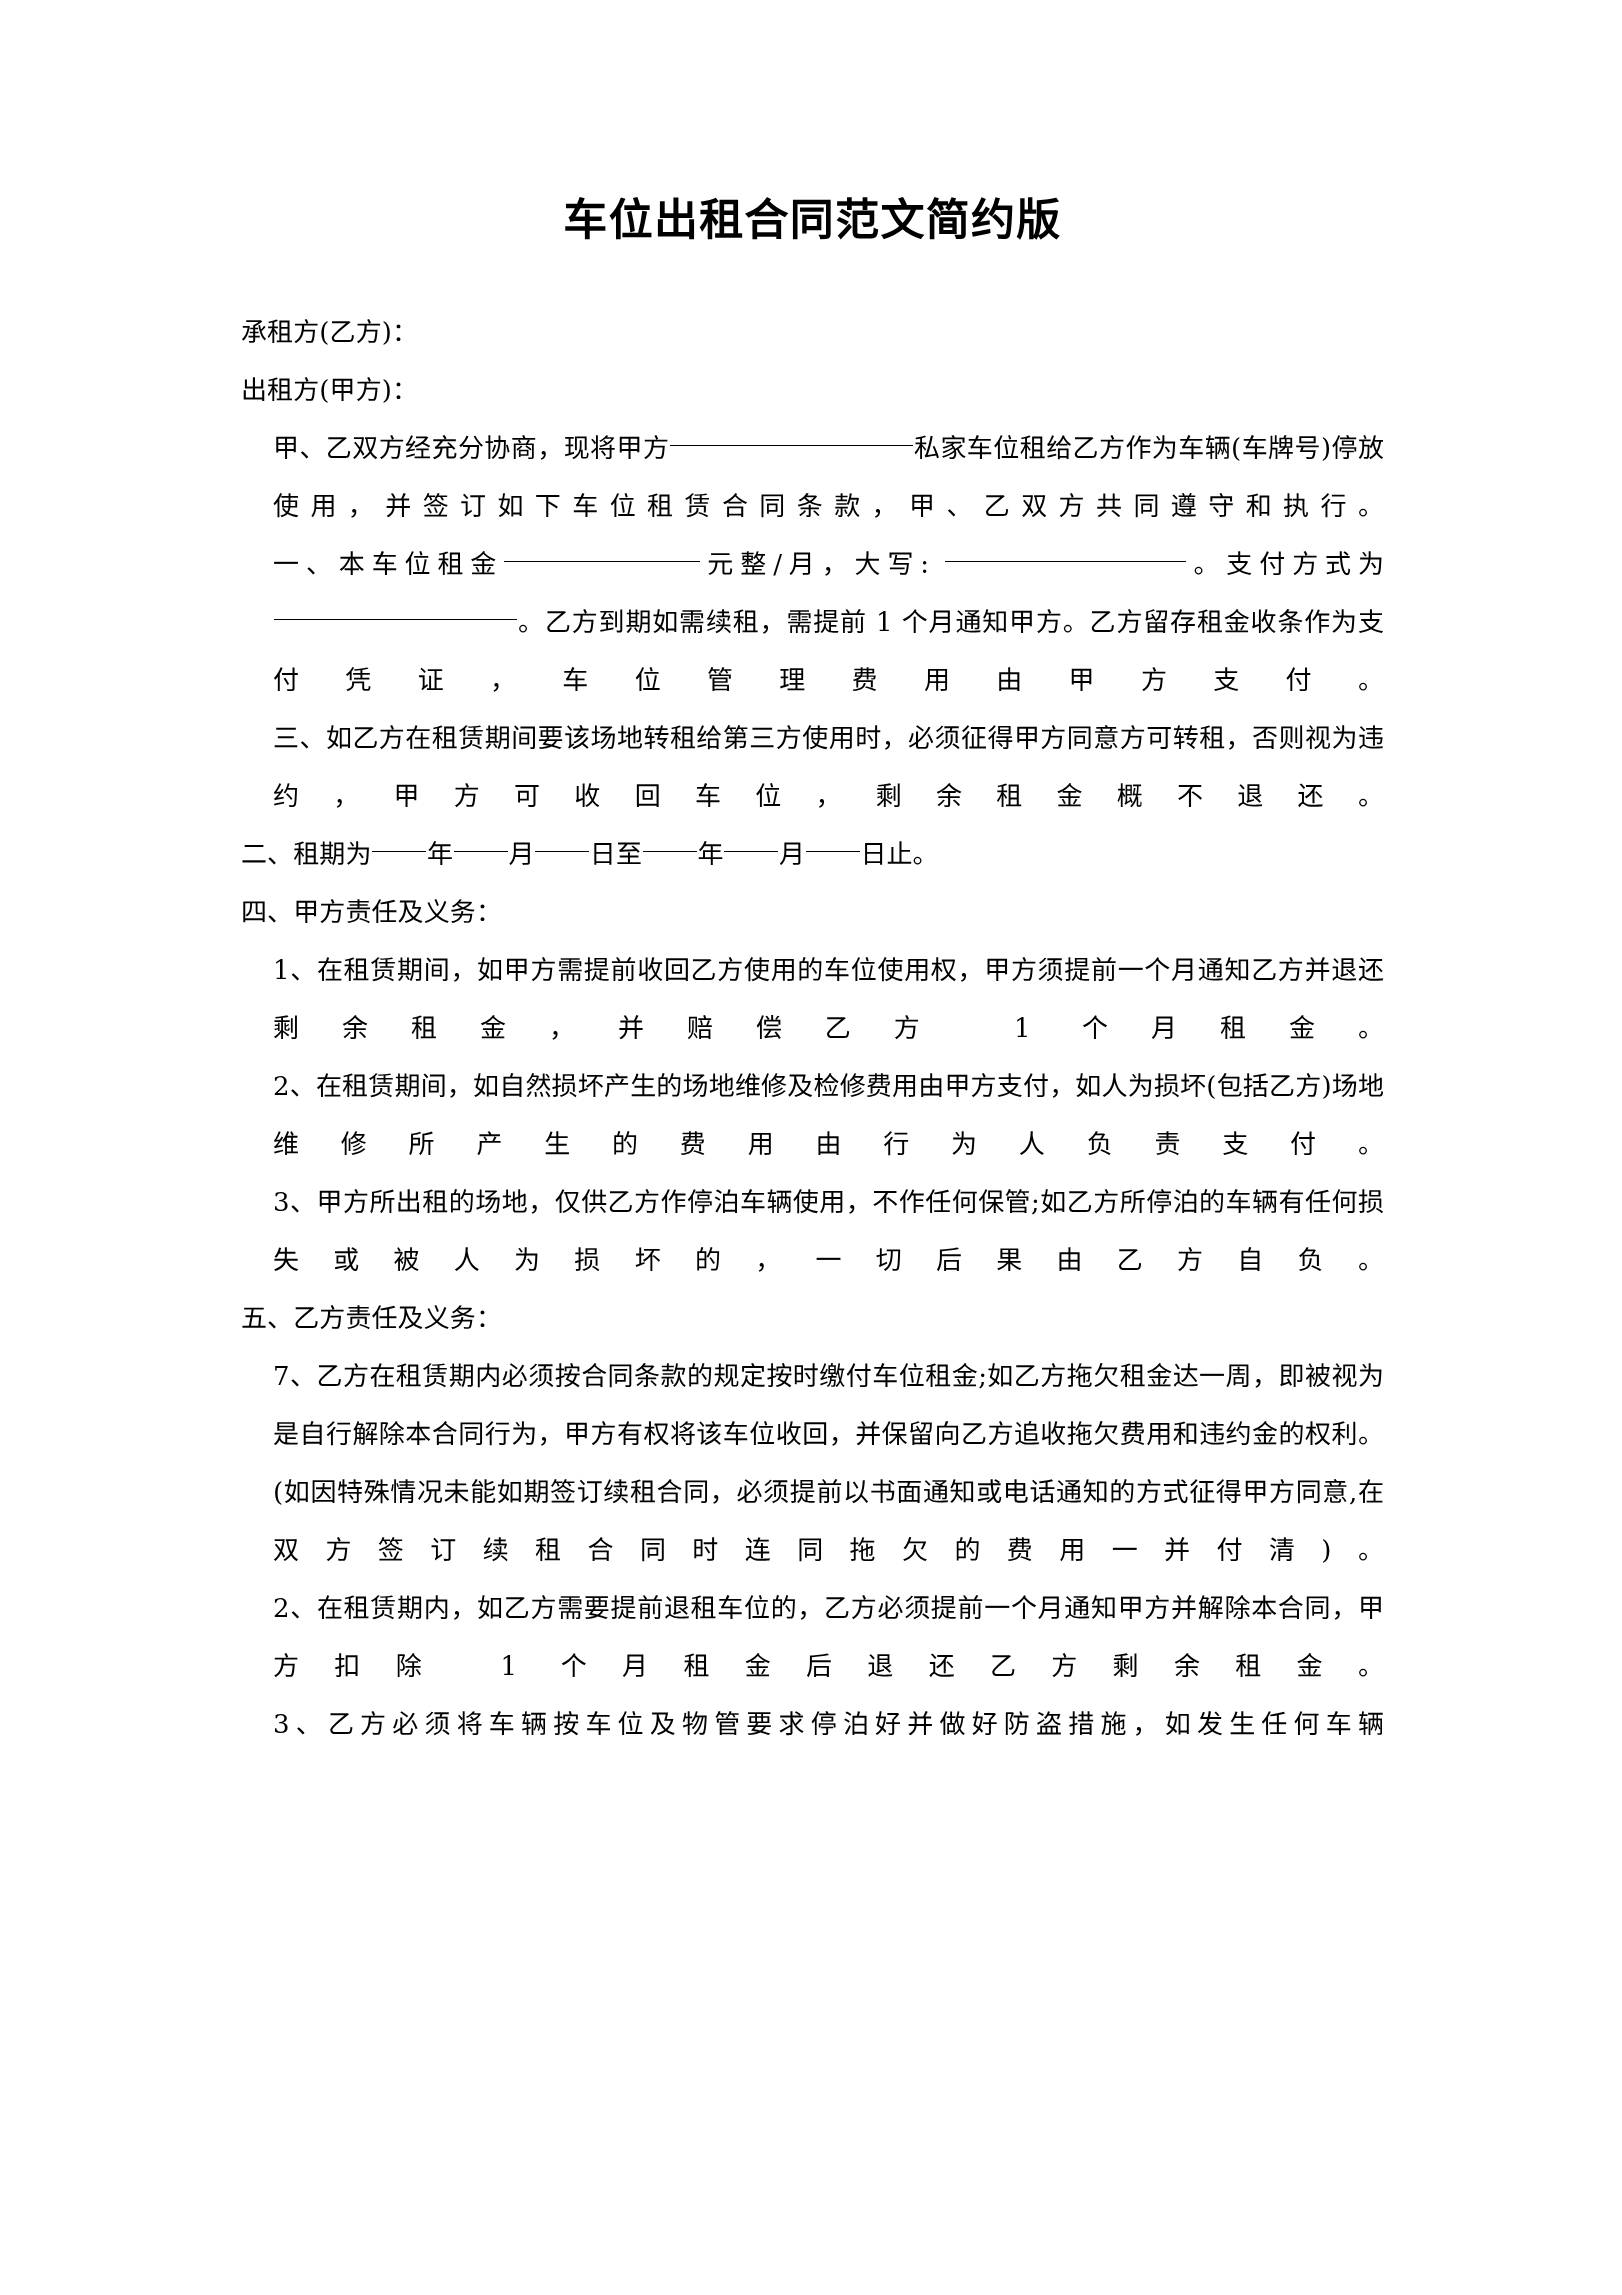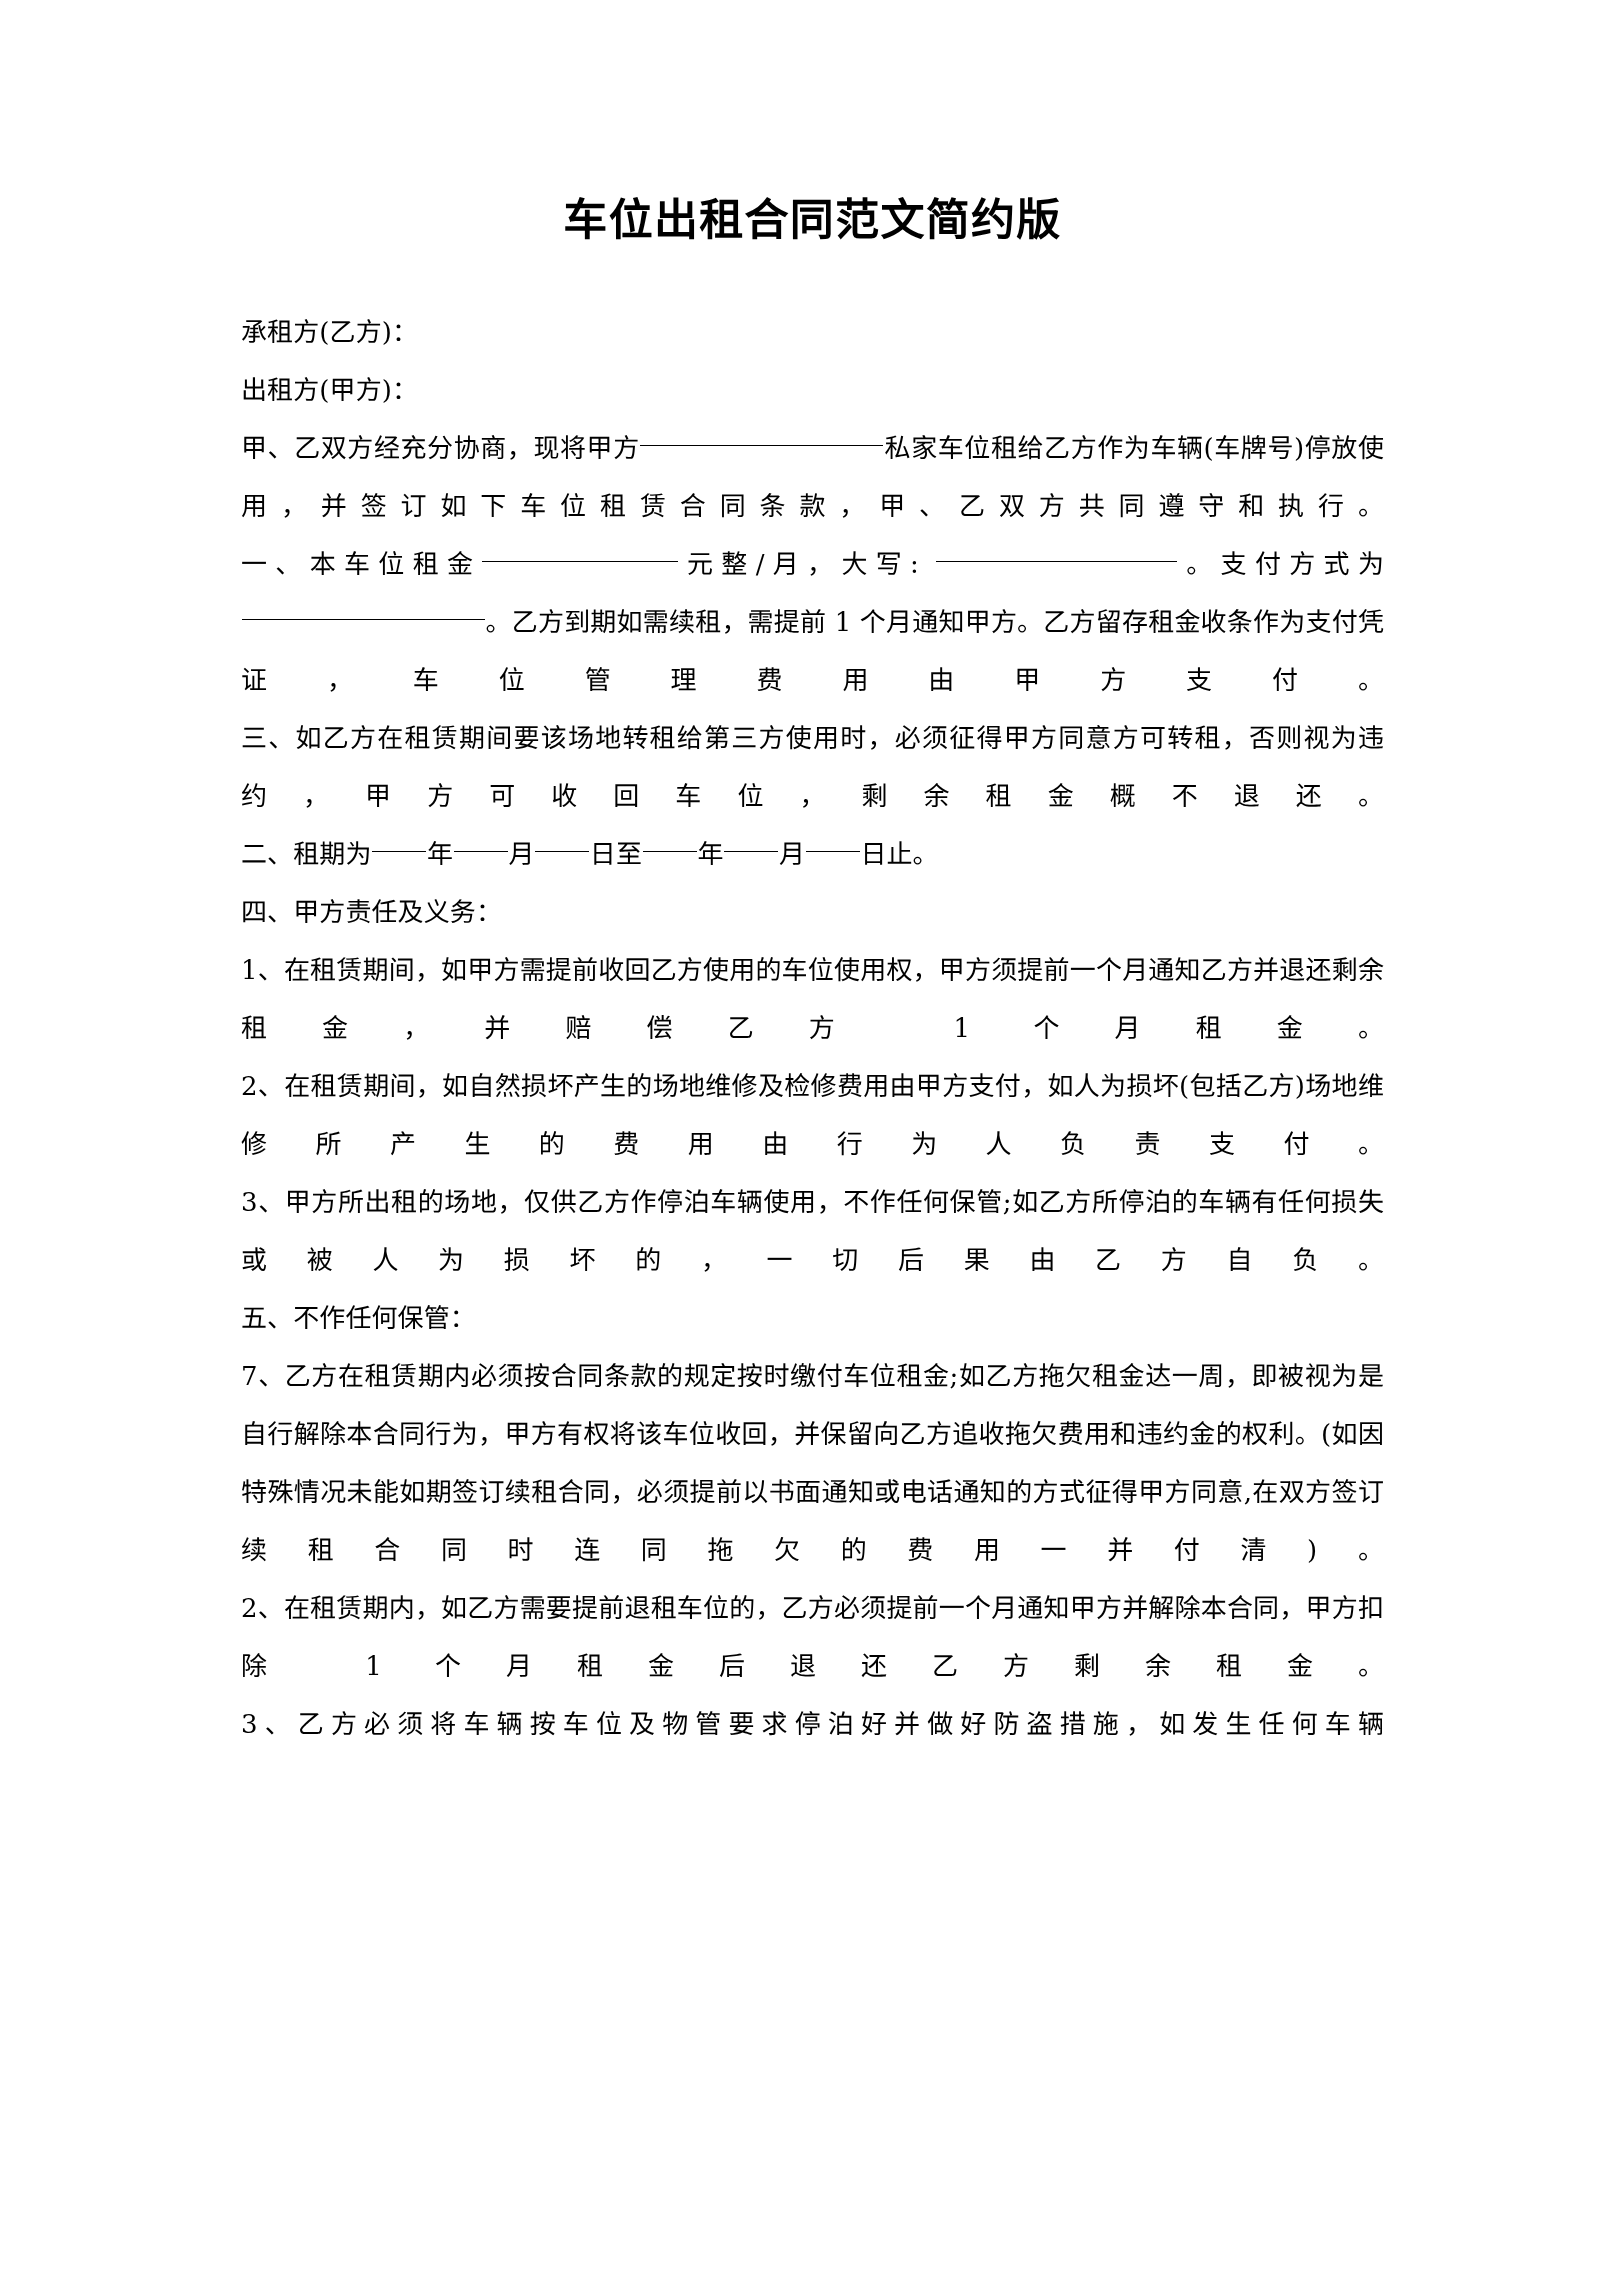--- a/index.html
+++ b/index.html
@@ -45,20 +45,21 @@
     font-size: 26px;
     line-height: 58px;
     text-align: justify;
     text-justify: inter-ideograph;
     text-align-last: left;
     letter-spacing: 0.1px;
     word-break: break-all;
   }
   p.para.justify-full {
     text-align-last: justify;
+    margin-left: 32px;
   }
   .blank {
     display: inline-block;
     border-bottom: 1.3px solid #000;
     vertical-align: baseline;
     height: 26px;
     margin: 0 0.7px;
   }
   .blank.w-xs { width: 54px; }
   .blank.w-md { width: 196px; }
@@ -75,20 +76,20 @@
         <p class="para"><span>承租方(乙方)：</span></p>
         <p class="para"><span>出租方(甲方)：</span></p>
         <p class="para justify-full"><span>甲、乙双方经充分协商，现将甲方</span><span class="blank w-xl">&nbsp;</span><span>私家车位租给乙方作为车辆(车牌号)停放使用，并签订如下车位租赁合同条款，甲、乙双方共同遵守和执行。</span></p>
         <p class="para justify-full"><span>一、本车位租金</span><span class="blank w-md">&nbsp;</span><span>元整/月，大写: </span><span class="blank w-lg">&nbsp;</span><span>。支付方式为</span><span class="blank w-xl">&nbsp;</span><span>。乙方到期如需续租，需提前 1 个月通知甲方。乙方留存租金收条作为支付凭证，车位管理费用由甲方支付。</span></p>
         <p class="para justify-full"><span>三、如乙方在租赁期间要该场地转租给第三方使用时，必须征得甲方同意方可转租，否则视为违约，甲方可收回车位，剩余租金概不退还。</span></p>
         <p class="para"><span>二、租期为</span><span class="blank w-xs">&nbsp;</span><span>年</span><span class="blank w-xs">&nbsp;</span><span>月</span><span class="blank w-xs">&nbsp;</span><span>日至</span><span class="blank w-xs">&nbsp;</span><span>年</span><span class="blank w-xs">&nbsp;</span><span>月</span><span class="blank w-xs">&nbsp;</span><span>日止。</span></p>
         <p class="para"><span>四、甲方责任及义务：</span></p>
         <p class="para justify-full"><span>1、在租赁期间，如甲方需提前收回乙方使用的车位使用权，甲方须提前一个月通知乙方并退还剩余租金，并赔偿乙方 1 个月租金。</span></p>
         <p class="para justify-full"><span>2、在租赁期间，如自然损坏产生的场地维修及检修费用由甲方支付，如人为损坏(包括乙方)场地维修所产生的费用由行为人负责支付。</span></p>
         <p class="para justify-full"><span>3、甲方所出租的场地，仅供乙方作停泊车辆使用，不作任何保管;如乙方所停泊的车辆有任何损失或被人为损坏的，一切后果由乙方自负。</span></p>
-        <p class="para"><span>五、不作任何保管：</span></p>
+        <p class="para"><span>五、乙方责任及义务：</span></p>
         <p class="para justify-full"><span>7、乙方在租赁期内必须按合同条款的规定按时缴付车位租金;如乙方拖欠租金达一周，即被视为是自行解除本合同行为，甲方有权将该车位收回，并保留向乙方追收拖欠费用和违约金的权利。(如因特殊情况未能如期签订续租合同，必须提前以书面通知或电话通知的方式征得甲方同意,在双方签订续租合同时连同拖欠的费用一并付清)。</span></p>
         <p class="para justify-full"><span>2、在租赁期内，如乙方需要提前退租车位的，乙方必须提前一个月通知甲方并解除本合同，甲方扣除 1 个月租金后退还乙方剩余租金。</span></p>
         <p class="para justify-full"><span>3、乙方必须将车辆按车位及物管要求停泊好并做好防盗措施，如发生任何车辆</span></p>
       </div>
   </div>
 </div>
 
 
 </body></html>

